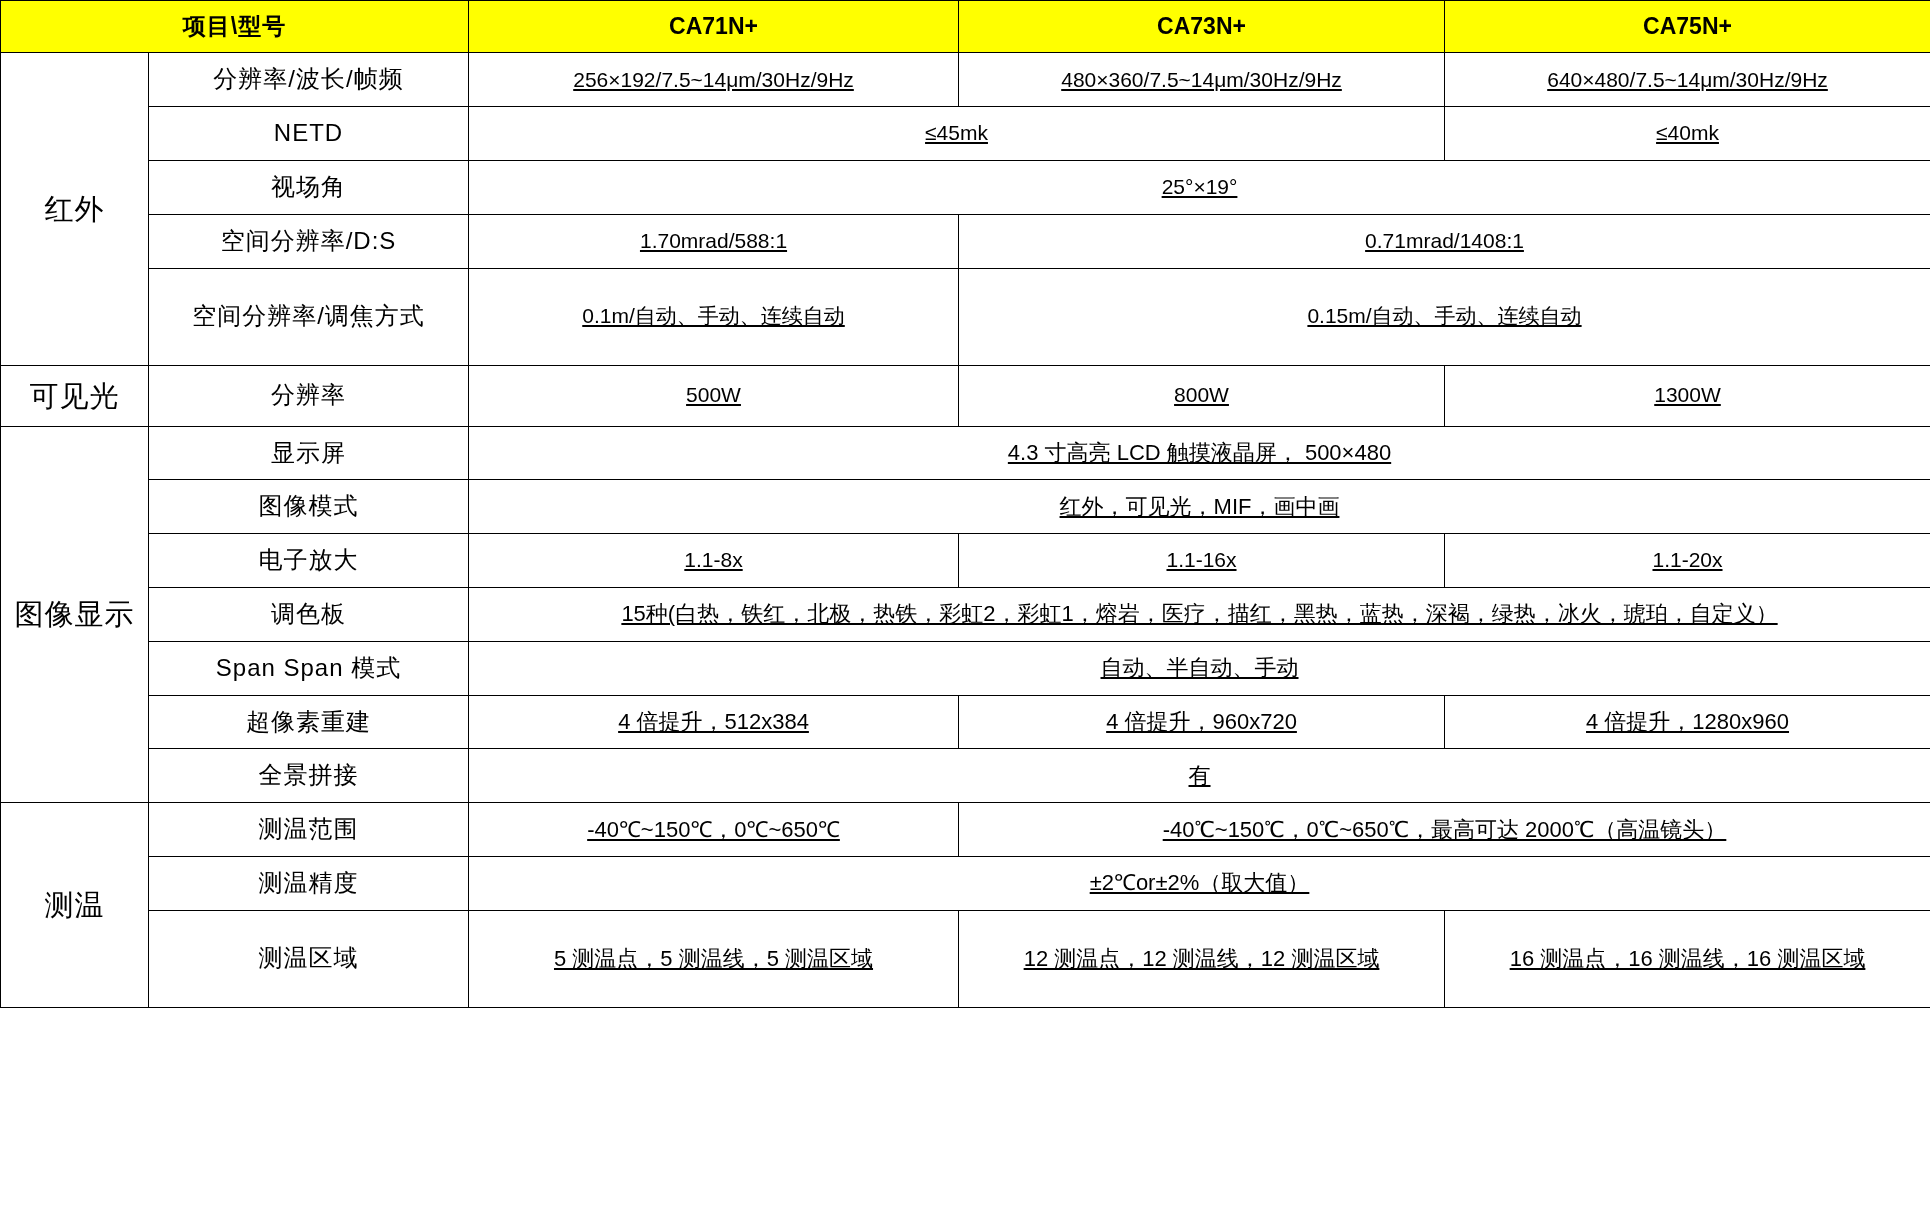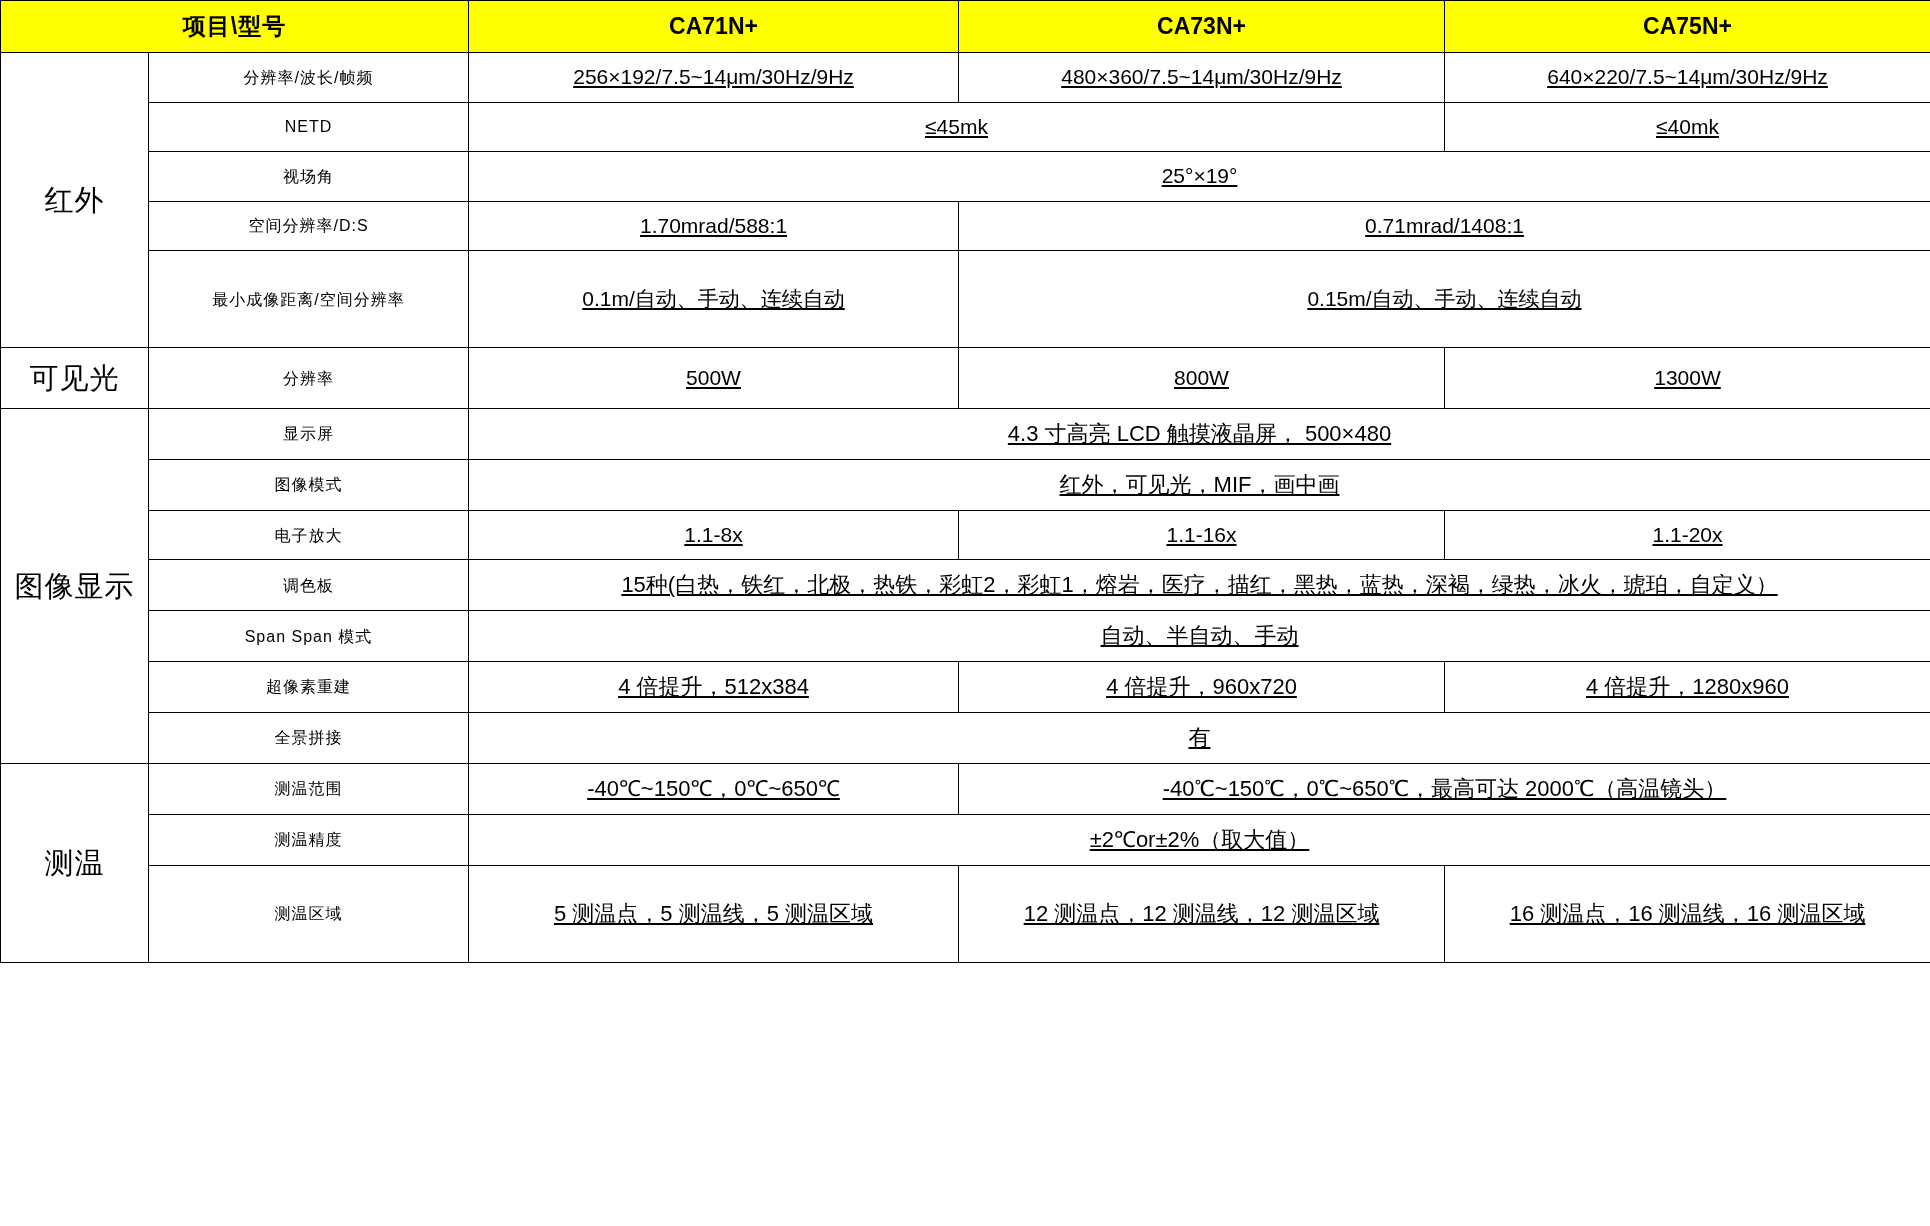--- a/index.html
+++ b/index.html
@@ -43,21 +43,21 @@
     border-top: 1px solid #000000;
   }
   .header-row td.hdr-item {
     letter-spacing: 1px;
   }
   .group-cell {
     font-size: 29px;
     letter-spacing: 1px;
   }
   .item-cell {
-    font-size: 16px;
+    font-size: 24px;
     letter-spacing: 1px;
   }
   .val-cell {
     font-size: 21px;
     text-decoration: underline;
   }
   .val-cell.wide-text {
     font-size: 22px;
   }
   .pad-cell {
@@ -84,38 +84,38 @@
         <td>CA71N+</td>
         <td>CA73N+</td>
         <td>CA75N+</td>
       </tr>
 
       <tr>
         <td class="group-cell" rowspan="5">红外</td>
         <td class="item-cell">分辨率/波长/帧频</td>
         <td class="val-cell">256×192/7.5~14μm/30Hz/9Hz</td>
         <td class="val-cell">480×360/7.5~14μm/30Hz/9Hz</td>
-        <td class="val-cell">640×220/7.5~14μm/30Hz/9Hz</td>
+        <td class="val-cell">640×480/7.5~14μm/30Hz/9Hz</td>
       </tr>
       <tr>
         <td class="item-cell">NETD</td>
         <td class="val-cell" colspan="2">≤45mk</td>
         <td class="val-cell">≤40mk</td>
       </tr>
       <tr>
         <td class="item-cell">视场角</td>
         <td class="val-cell" colspan="3">25°×19°</td>
       </tr>
       <tr>
         <td class="item-cell">空间分辨率/D:S</td>
         <td class="val-cell">1.70mrad/588:1</td>
         <td class="val-cell" colspan="2">0.71mrad/1408:1</td>
       </tr>
       <tr>
-        <td class="item-cell tall">最小成像距离/空间分辨率</td>
+        <td class="item-cell tall">空间分辨率/调焦方式</td>
         <td class="val-cell">0.1m/自动、手动、连续自动</td>
         <td class="val-cell" colspan="2">0.15m/自动、手动、连续自动</td>
       </tr>
 
       <tr>
         <td class="group-cell" rowspan="1">可见光</td>
         <td class="item-cell">分辨率</td>
         <td class="val-cell">500W</td>
         <td class="val-cell">800W</td>
         <td class="val-cell">1300W</td>

